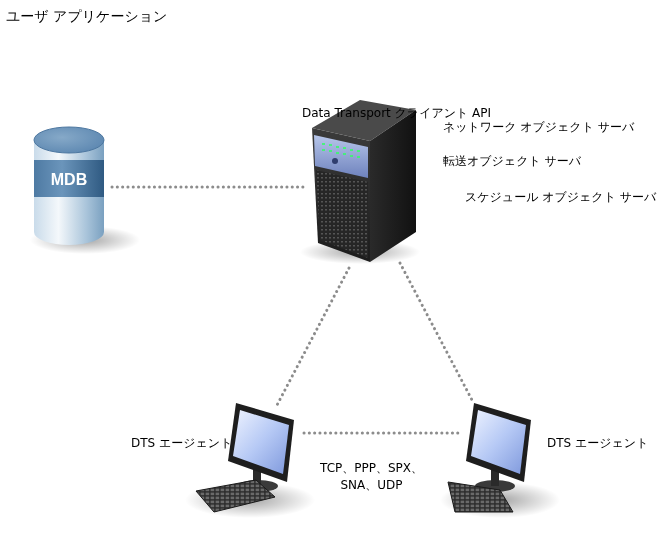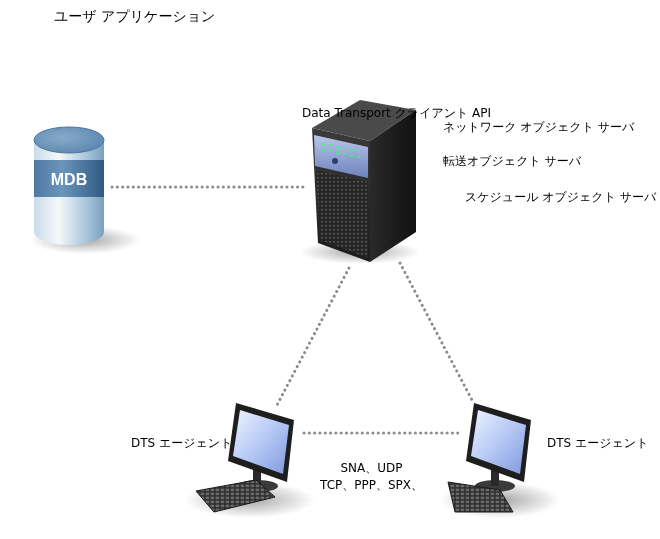--- a/index.html
+++ b/index.html
@@ -1,19 +1,19 @@
 <!DOCTYPE html>
 <html><head>
 <meta charset="utf-8">
 <style>
   html, body { margin:0; padding:0; background:#fff; }
   body { width:660px; height:539px; position:relative; overflow:hidden;
          font-family:"DejaVu Sans", "Liberation Sans", sans-serif; color:#000; }
   .txt { position:absolute; font-size:12px; white-space:nowrap; line-height:14px; }
-  #title { left:6px; top:7px; font-size:14px; line-height:18px;margin-left:48px; }
+  #title { left:6px; top:7px; font-size:14px; line-height:18px; }
   #api-label { left:302px; top:66px;margin-top:40px; }
   #svc1 { left:443px; top:120px; }
   #svc2 { left:443px; top:154px; }
   #svc3 { left:465px; top:190px; }
   #agent-left-label { left:131px; top:436px; }
   #agent-right-label { left:547px; top:436px; }
   #proto { left:320px; top:460px; text-align:center; line-height:17px; }
   svg#diagram { position:absolute; left:0; top:0; }
 </style>
 </head>
@@ -127,15 +127,15 @@
 </svg>
 
 <div class="txt" id="title">ユーザ アプリケーション</div>
 <div class="txt" id="api-label">Data Transport クライアント API</div>
 <div class="txt" id="svc1">ネットワーク オブジェクト サーバ</div>
 <div class="txt" id="svc2">転送オブジェクト サーバ</div>
 <div class="txt" id="svc3">スケジュール オブジェクト サーバ</div>
 <div class="txt" id="agent-left-label">DTS エージェント</div>
 <div class="txt" id="agent-right-label">DTS エージェント</div>
 <div class="txt" id="proto">
+  <div>TCP、PPP、SPX、</div>
   <div>SNA、UDP</div>
-  <div>TCP、PPP、SPX、</div>
 </div>
 
 </body></html>

